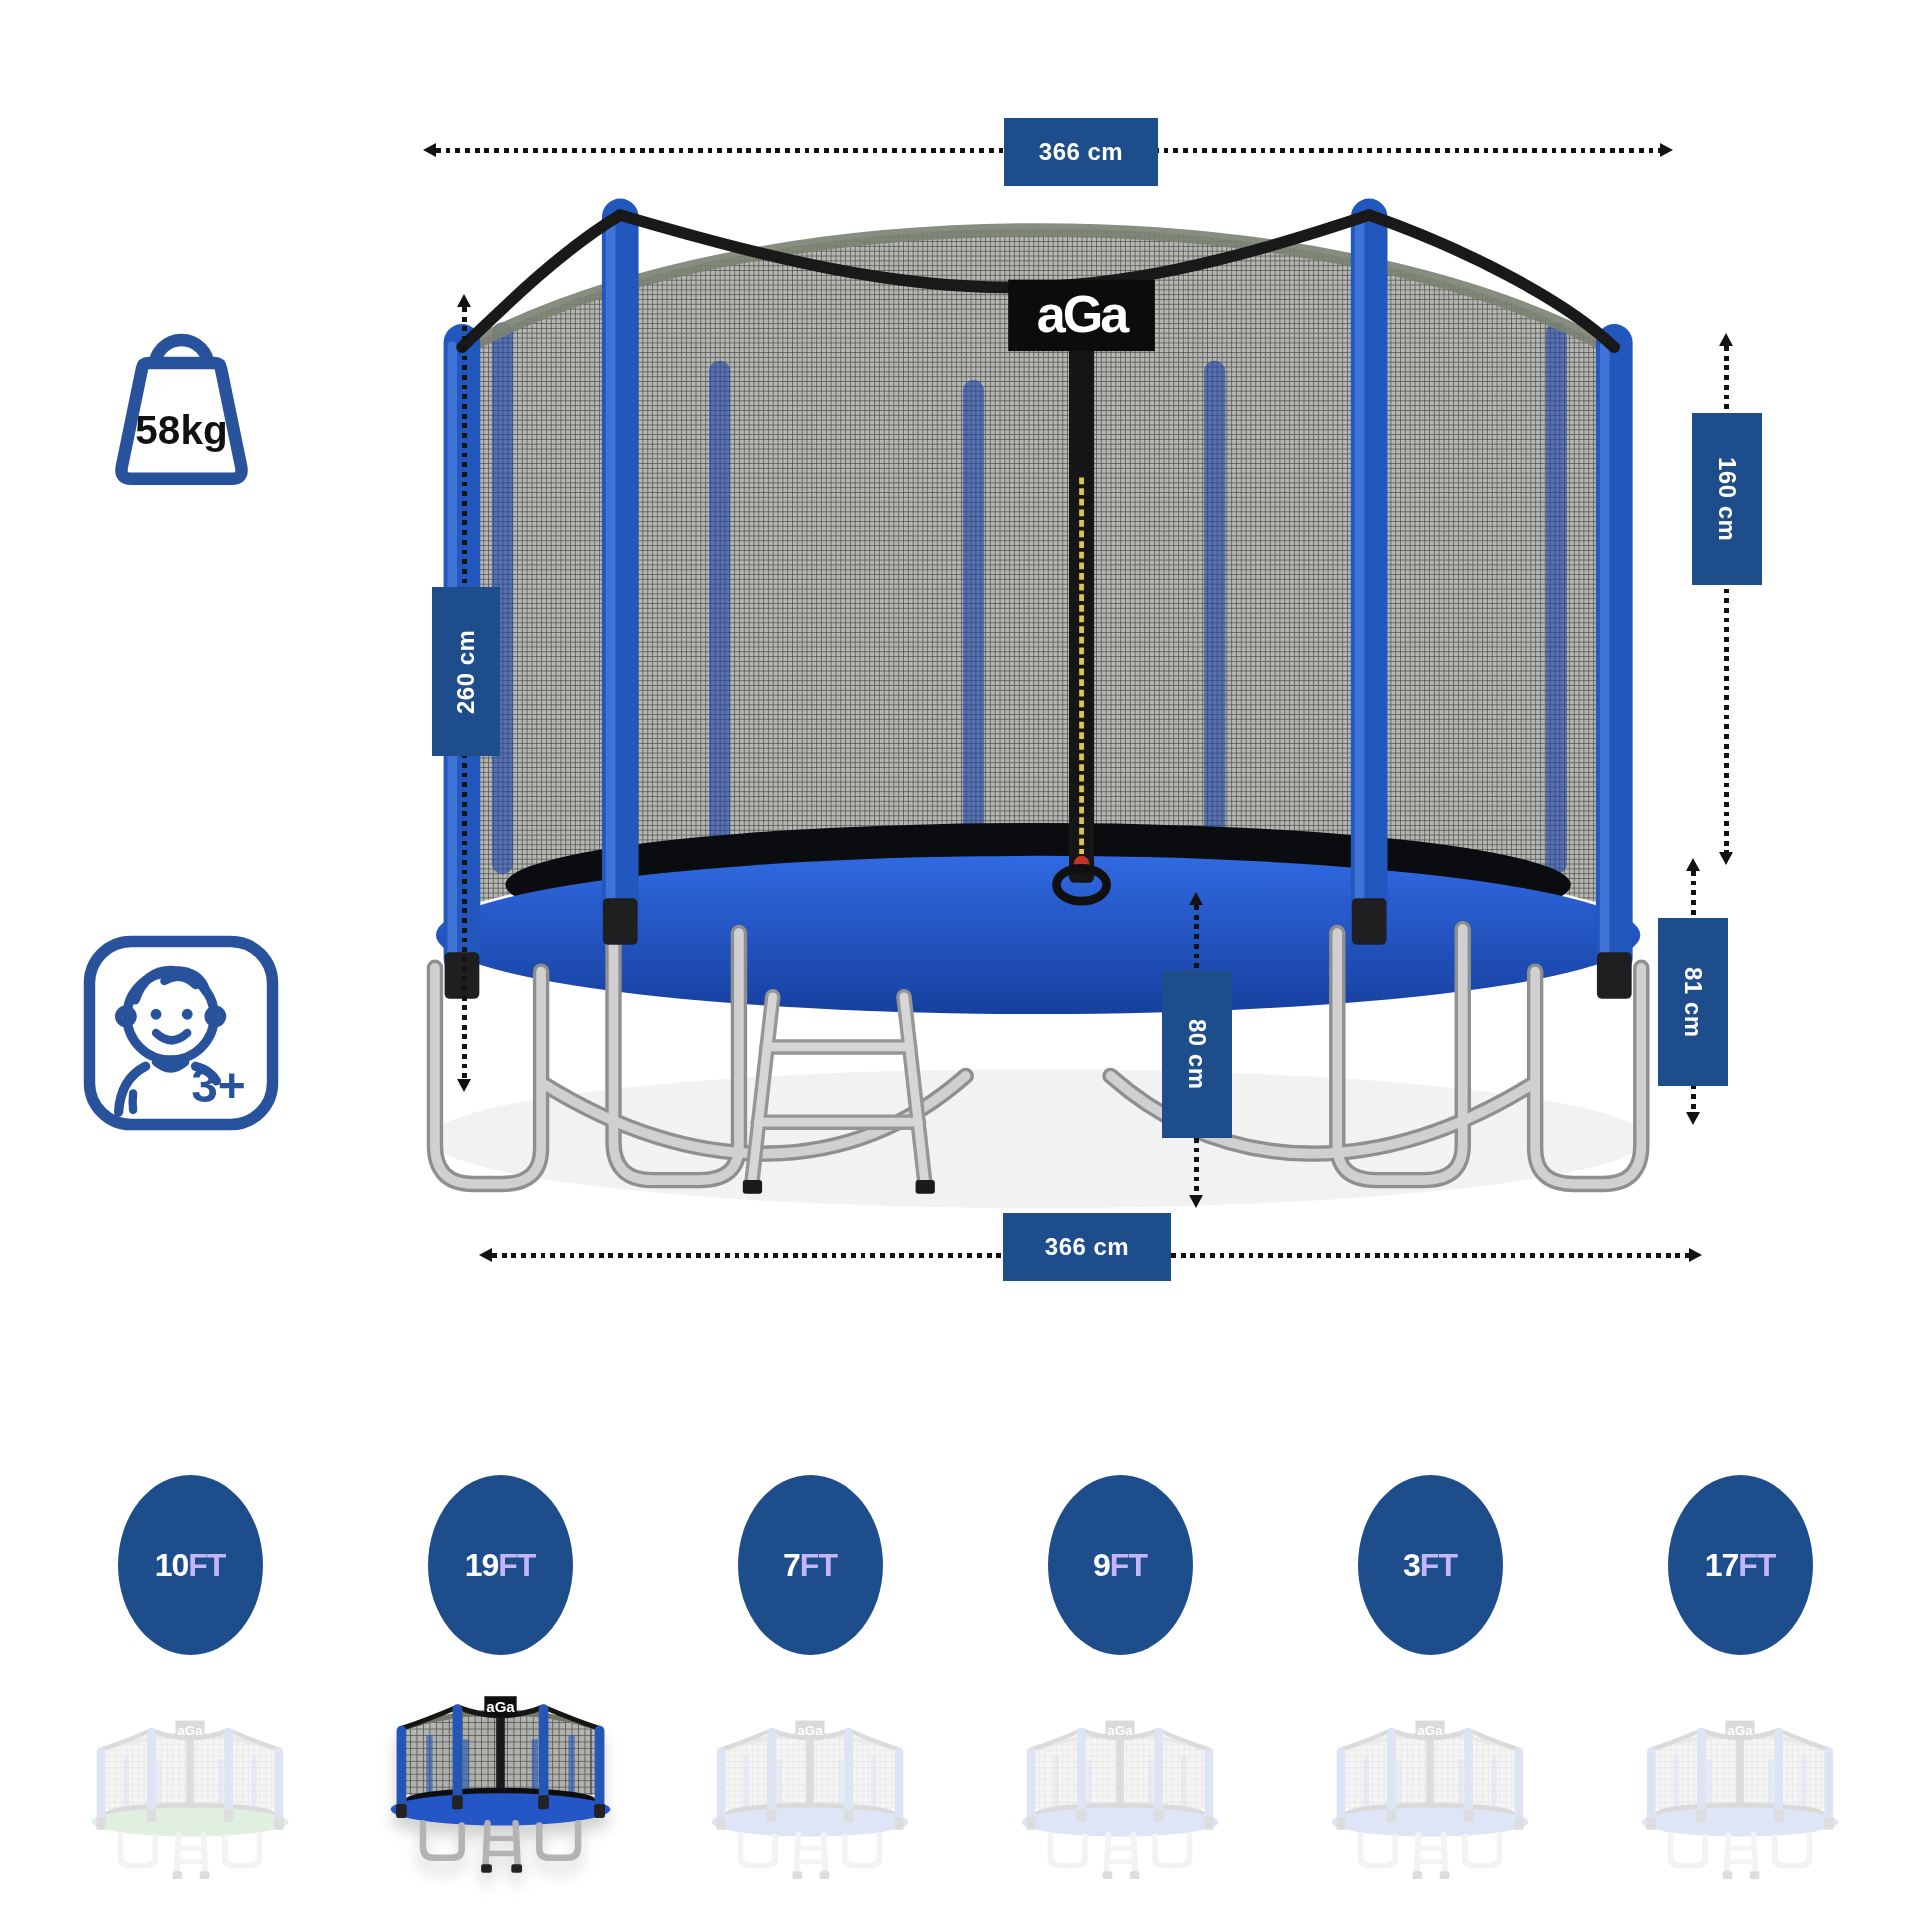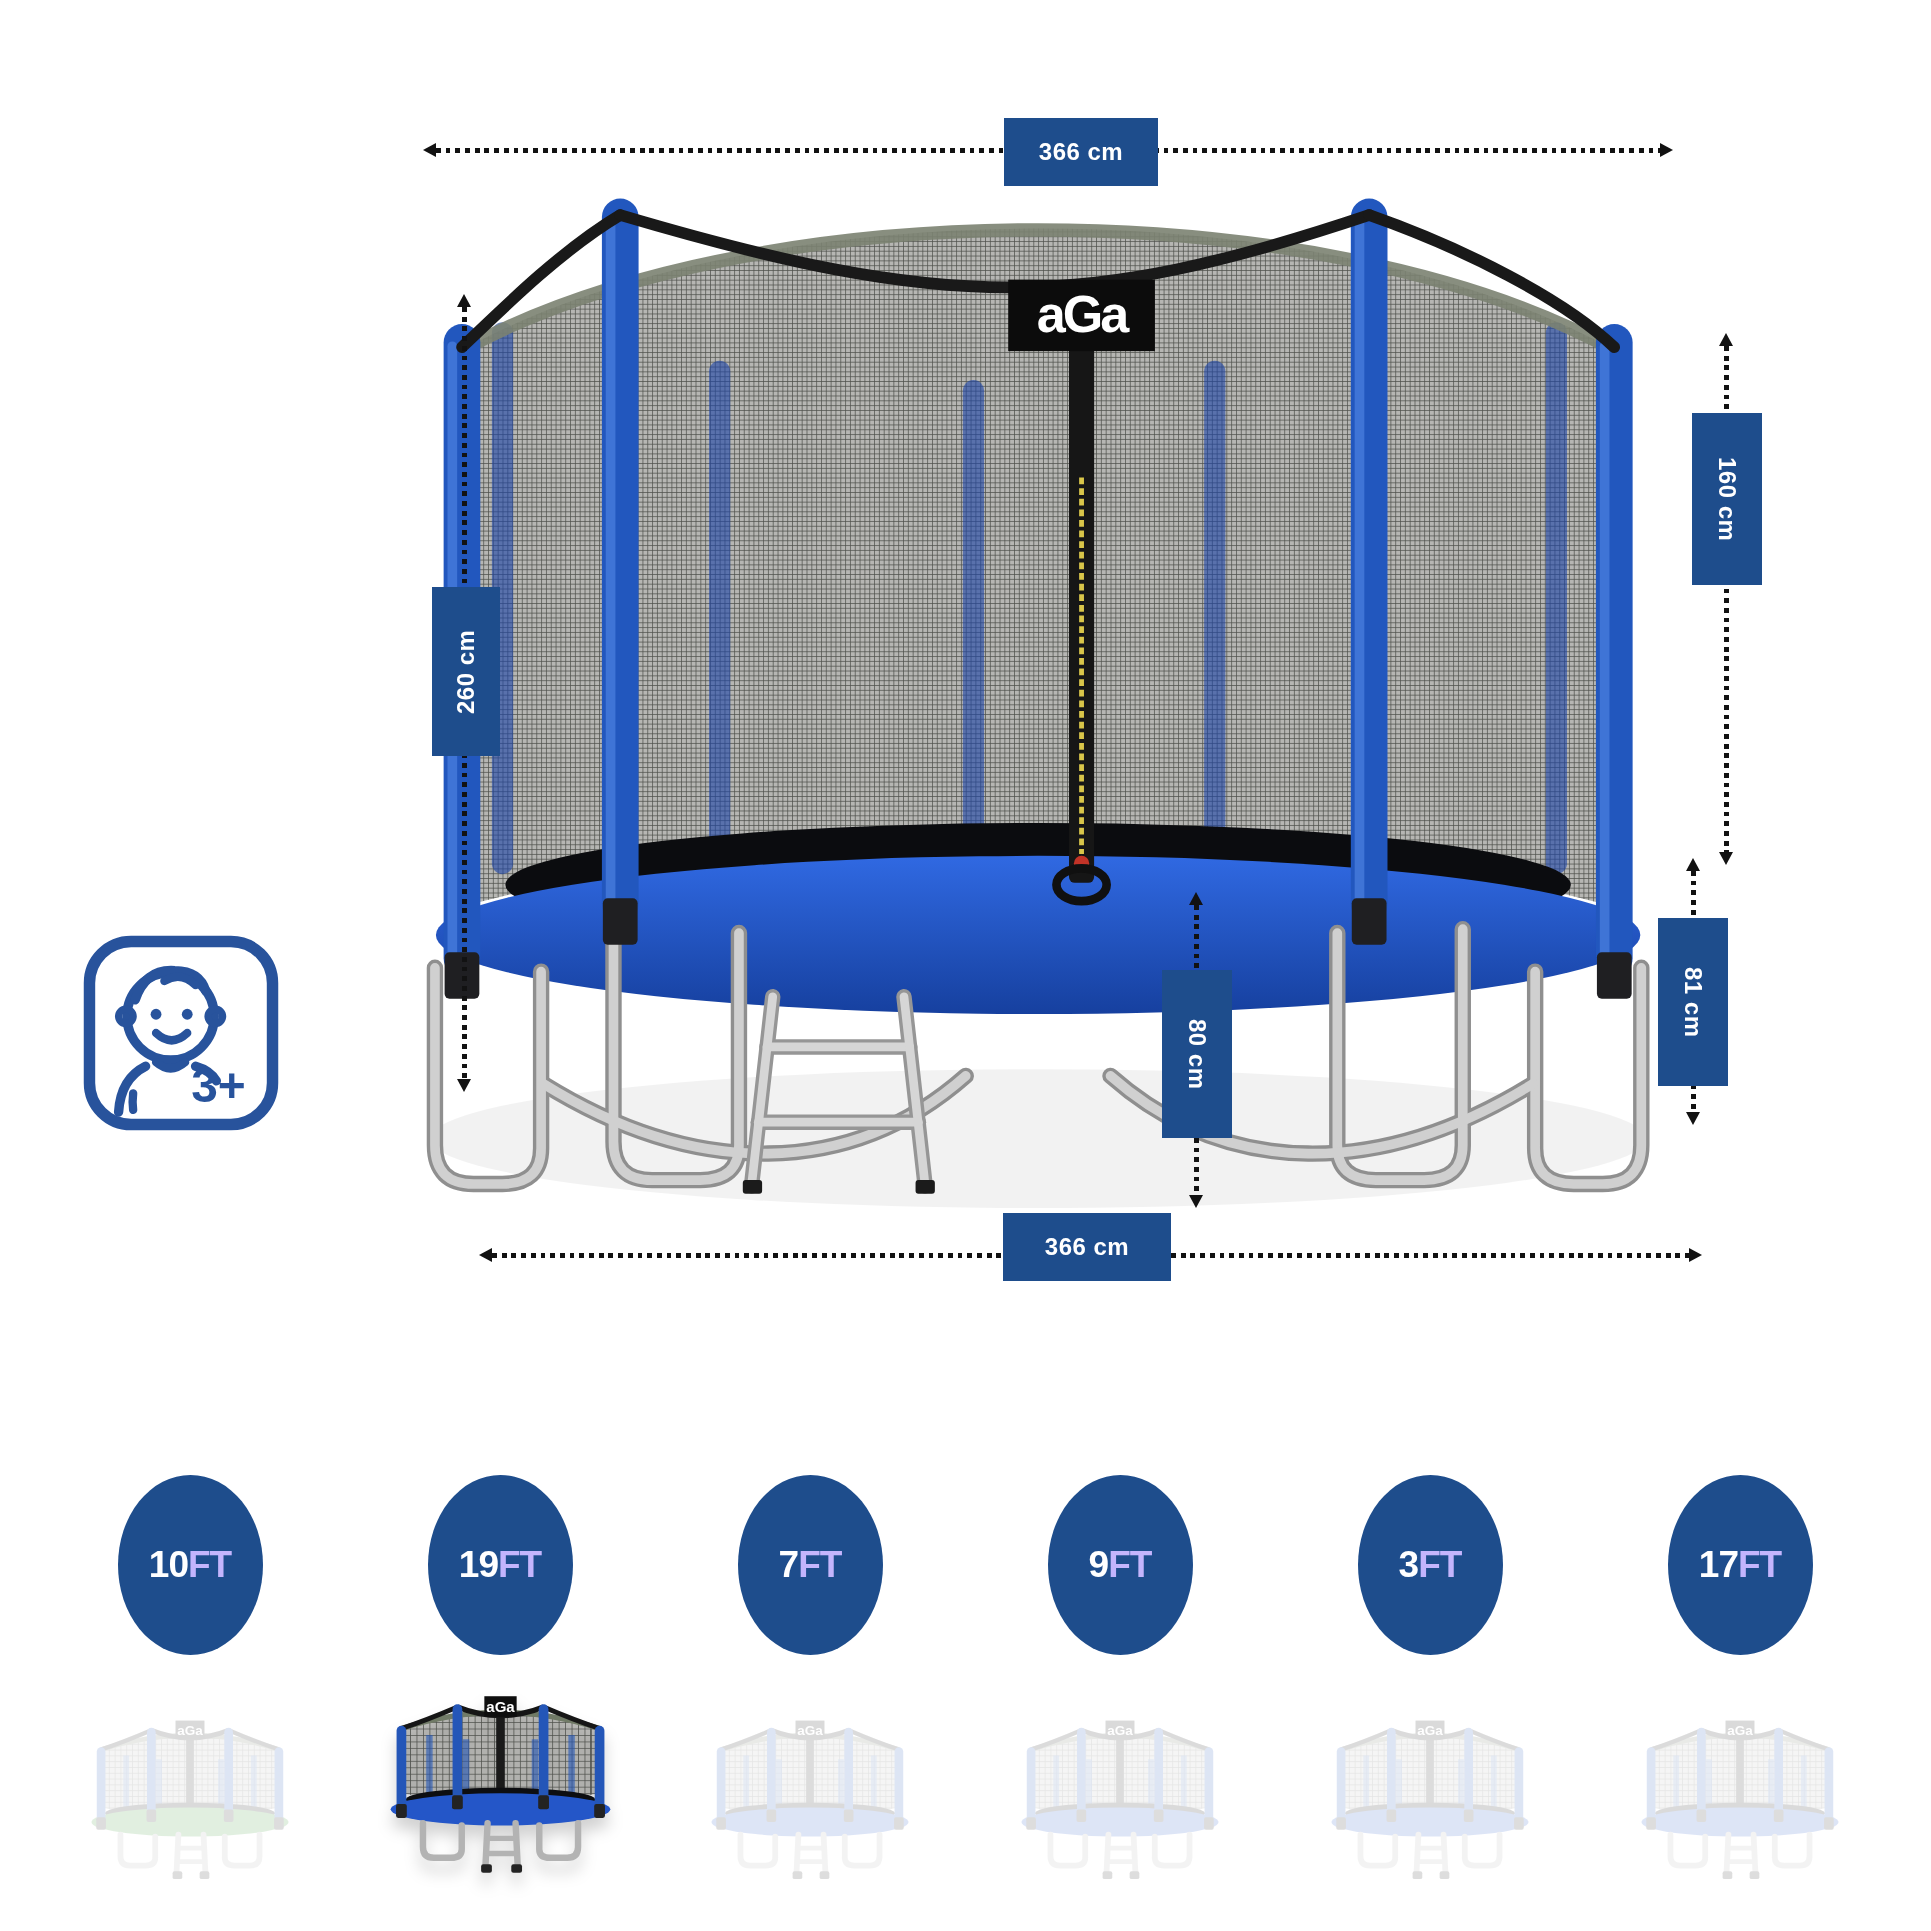--- a/index.html
+++ b/index.html
@@ -20,21 +20,21 @@
          display:flex;align-items:center;justify-content:center;font-size:24px;letter-spacing:0.5px;}
   .badge.v{writing-mode:vertical-rl;}
   .badge.v.up{transform:rotate(180deg);}
   
   .spec{position:absolute;}
   
   .size-row{position:absolute;top:1475px;left:45px;width:1840px;display:flex;gap:20px;}
   .size-item{width:290px;display:flex;flex-direction:column;align-items:center;}
   .size-circle{width:145px;height:180px;border-radius:50%;background:#1e4d8c;color:#fff;
                display:flex;align-items:center;justify-content:center;
-               font-weight:700;font-size:37px;letter-spacing:-1px;}
+               font-weight:700;font-size:32px;letter-spacing:-1px;}
   .size-circle .unit{color:#c4b5fd;}
   .mini{width:232px;height:201px;margin-top:25px;opacity:.15;}
   .size-item.selected .mini{width:259px;height:224px;margin-top:-3.9px;opacity:1;
                             filter:drop-shadow(0 11.6px 7.7px rgba(0,0,0,.18));}
 </style>
 </head>
 <body>
 
 <div class="page">
 
@@ -79,20 +79,29 @@
             <rect x="37.5" y="67" width="5" height="6.5" rx="1"></rect>
           <rect x="77.5" y="67" width="5" height="6.5" rx="1"></rect>
             <rect x="103.5" y="71" width="5" height="6.5" rx="1"></rect>
         </g>
         <rect x="52.5" y="21" width="15" height="9.5" fill="#0e0e0e"></rect>
         <text x="60" y="28.5" font-size="7" font-weight="bold" fill="#ffffff" text-anchor="middle">aGa</text>
       </symbol>
     </defs>
   </svg>
 
+  <div class="spec" style="left:85px;top:311px;">
+    <svg width="193" height="216" viewBox="0 0 100 112">
+      <g fill="none" stroke="#28539c" stroke-width="6.5" stroke-linejoin="round" stroke-linecap="round">
+        <path d="M36,29 a14,14 0 1 1 28,0"></path>
+        <path d="M33,27 L67,27 Q70,27 70.5,30 L81,81 Q82,87 76,87 L24,87 Q18,87 19,81 L29.5,30 Q30,27 33,27 Z" fill="#fff"></path>
+      </g>
+      <text x="50" y="69" text-anchor="middle" font-size="21" font-weight="bold" fill="#111">58kg</text>
+    </svg>
+  </div>
 
 
 
   <div class="spec" style="left:77px;top:929px;">
     <svg width="208" height="208" viewBox="0 0 100 100">
       <g fill="none" stroke="#28539c" stroke-linecap="round" stroke-linejoin="round">
         <rect x="6" y="6" width="88" height="88" rx="20" stroke-width="5.5"></rect>
         <circle cx="45" cy="42" r="21" stroke-width="4.5"></circle>
         <path d="M28,34 Q33,19 47,20 Q59,20 62,30" stroke-width="4.5"></path>
         <path d="M42,25 Q50,20 57,27" stroke-width="4"></path>

